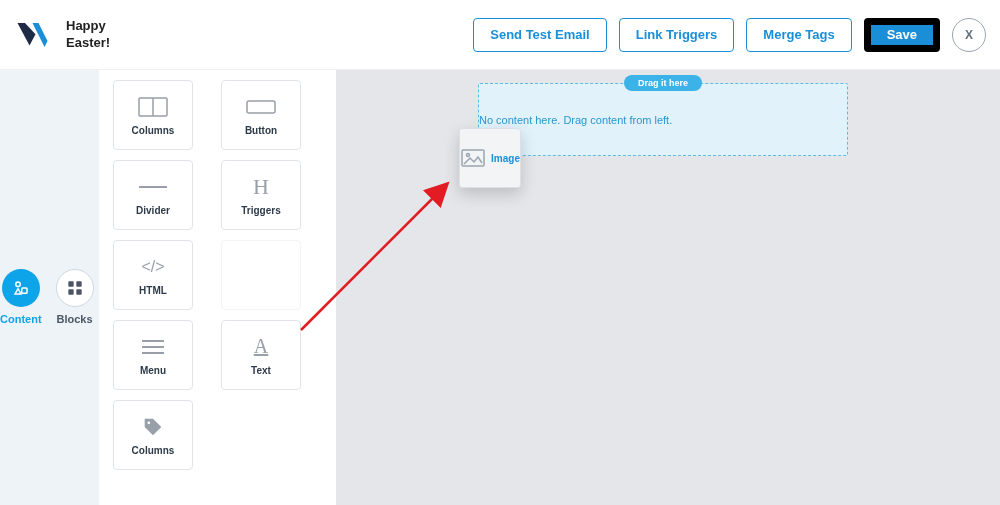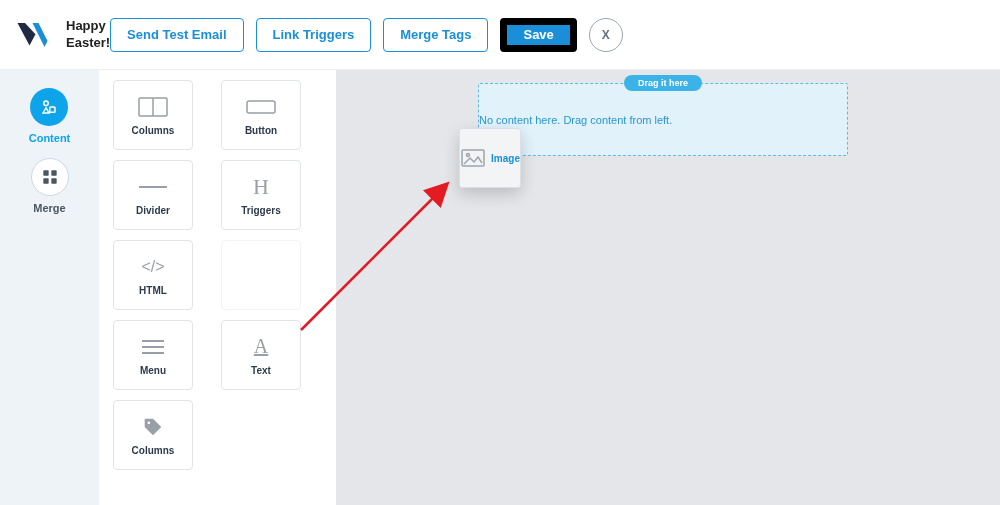--- a/index.html
+++ b/index.html
@@ -1,20 +1,21 @@
 <!DOCTYPE html>
 <html><head>
   <meta charset="utf-8">
   <style>
     * { box-sizing: border-box; margin: 0; padding: 0; font-family: -apple-system, BlinkMacSystemFont, "Segoe UI", Arial, sans-serif; }
     html, body { width: 1000px; height: 505px; overflow: hidden; background: #fff; }
     .header {
       height: 70px;
       display: flex;
       align-items: center;
+      justify-content: space-between;
       padding: 0 14px 0 16px;
       border-bottom: 1px solid #f0f0f0;
     }
     .header-left { display: flex; align-items: center; gap: 14px; }
     .logo { width: 36px; height: 28px; }
     .title { font-size: 13px; font-weight: 700; color: #222; line-height: 1.25; }
     .header-right { display: flex; align-items: center; gap: 12px; }
     .btn {
       height: 34px;
       padding: 0 16px;
@@ -32,21 +33,21 @@
     .btn-close {
       width: 34px; height: 34px; border-radius: 50%;
       border: 1px solid #9aa5b1; background: #fff; color: #64707d;
       display: inline-flex; align-items: center; justify-content: center;
       font-size: 12px; font-weight: 700; cursor: pointer;
     }
 
     .body { display: flex; height: calc(100% - 70px); }
 
     .rail {
-      width: 99px; background: #eef3f8; display: flex; flex-direction: column;
+      width: 99px; background: #eef3f8; display: flex; 
       align-items: center; padding-top: 18px; gap: 14px;
     }
     .rail-item { display: flex; flex-direction: column; align-items: center; gap: 6px; cursor: pointer; }
     .rail-icon {
       width: 38px; height: 38px; border-radius: 50%;
       display: flex; align-items: center; justify-content: center;
     }
     .rail-icon.active { background: #0ea4e9; }
     .rail-icon.inactive { background: #fff; border: 1px solid #cfd8e2; }
     .rail-label { font-size: 11px; font-weight: 600; }
@@ -143,21 +144,21 @@
     </div>
     <div class="rail-item inactive">
       <div class="rail-icon inactive">
         <svg width="16" height="16" viewBox="0 0 24 24" fill="#4b5563">
           <rect x="2" y="2" width="8" height="8" rx="1"></rect>
             <rect x="14" y="2" width="8" height="8" rx="1"></rect>
           <rect x="2" y="14" width="8" height="8" rx="1"></rect>
             <rect x="14" y="14" width="8" height="8" rx="1"></rect>
         </svg>
       </div>
-      <div class="rail-label">Merge</div>
+      <div class="rail-label">Blocks</div>
     </div>
   </div>
 
   <div class="components">
     <div class="comp-grid">
       <div class="comp-card">
         <div class="comp-icon">
           <svg width="30" height="20" viewBox="0 0 30 20" fill="none" stroke="#989fa8" stroke-width="1.5">
               <rect x="1" y="1" width="28" height="18" rx="1"></rect>
               <line x1="15" y1="1" x2="15" y2="19"></line>

